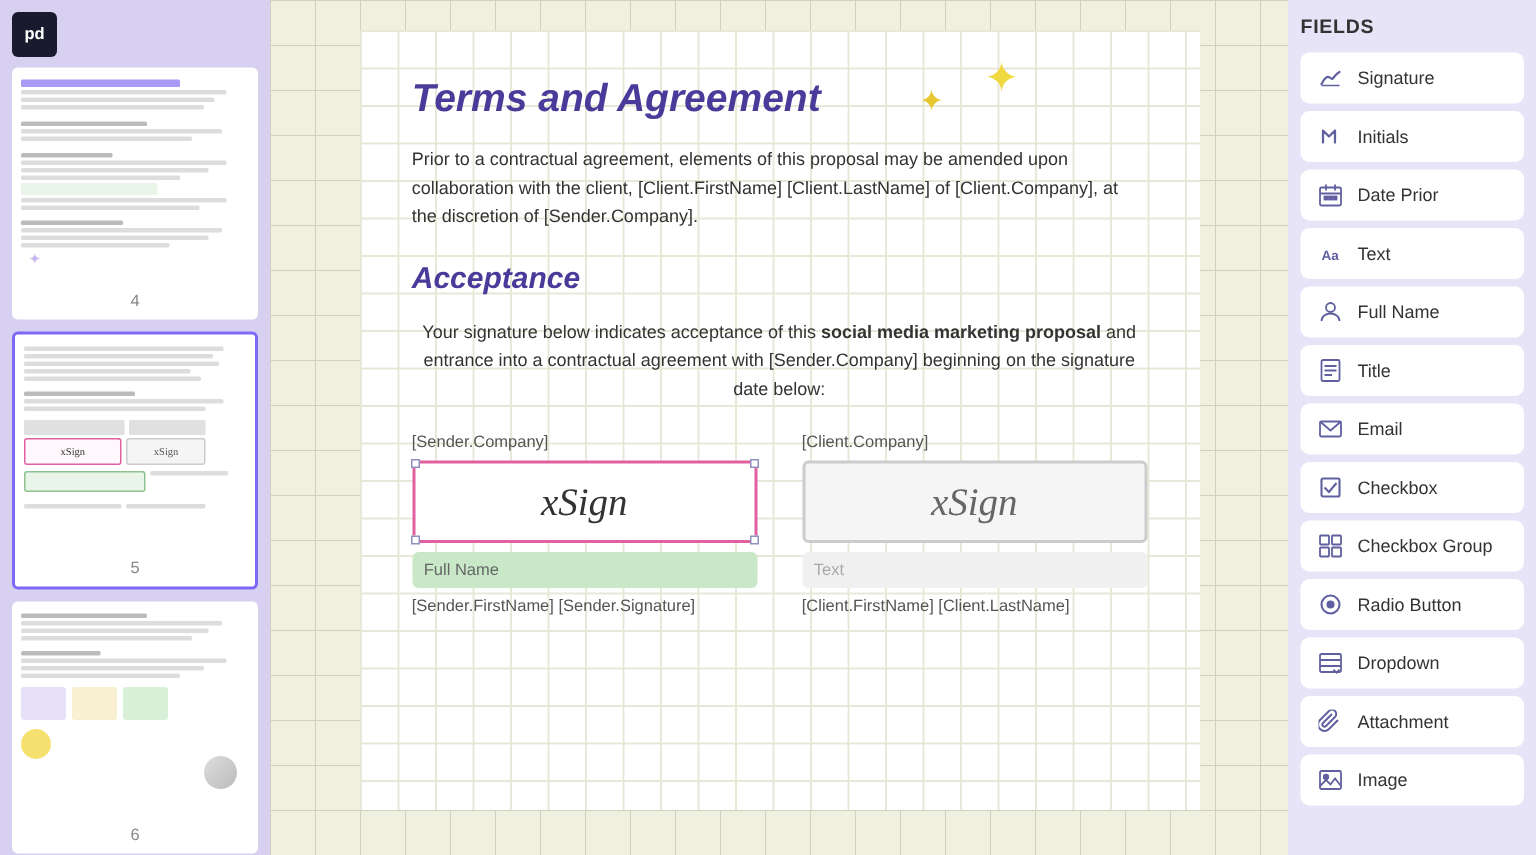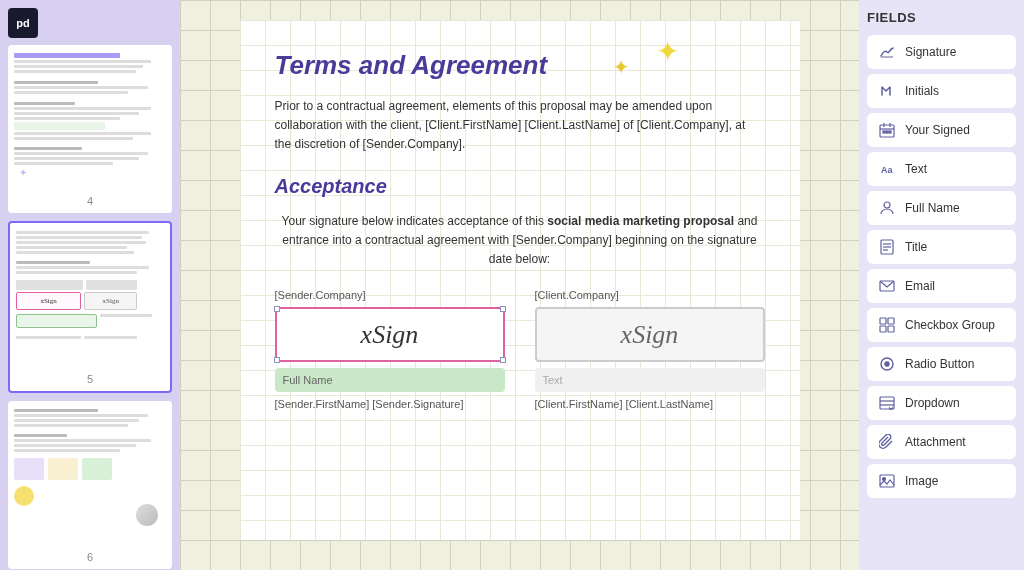--- a/index.html
+++ b/index.html
@@ -479,21 +479,21 @@
       <svg viewBox="0 0 16 16" fill="none" stroke="#6060a0" stroke-width="1.2">
         <rect x="1" y="3" width="14" height="12" rx="1"></rect>
         <line x1="1" y1="7" x2="15" y2="7"></line>
         <line x1="5" y1="1" x2="5" y2="5"></line>
         <line x1="11" y1="1" x2="11" y2="5"></line>
         <rect x="4" y="9" width="2" height="2" fill="#6060a0"></rect>
         <rect x="7" y="9" width="2" height="2" fill="#6060a0"></rect>
         <rect x="10" y="9" width="2" height="2" fill="#6060a0"></rect>
       </svg>
     </div>
-    <span>Your Signed</span>
+    <span>Date Prior</span>
   </div>
 
   <div class="field-item">
     <div class="field-icon">
       <svg viewBox="0 0 16 16" fill="none" stroke="#6060a0" stroke-width="1.2">
         <text x="2" y="12" fill="#6060a0" font-size="9" font-weight="bold" stroke="none">Aa</text>
       </svg>
     </div>
     <span>Text</span>
   </div>
@@ -524,20 +524,29 @@
   <div class="field-item">
     <div class="field-icon">
       <svg viewBox="0 0 16 16" fill="none" stroke="#6060a0" stroke-width="1.2">
         <rect x="1" y="3" width="14" height="10" rx="1"></rect>
         <polyline points="1,3 8,9 15,3"></polyline>
       </svg>
     </div>
     <span>Email</span>
   </div>
 
+  <div class="field-item">
+    <div class="field-icon">
+      <svg viewBox="0 0 16 16" fill="none" stroke="#6060a0" stroke-width="1.4">
+        <rect x="2" y="2" width="12" height="12" rx="1"></rect>
+        <polyline points="4,8 7,11 12,5"></polyline>
+      </svg>
+    </div>
+    <span>Checkbox</span>
+  </div>
 
   <div class="field-item">
     <div class="field-icon">
       <svg viewBox="0 0 16 16" fill="none" stroke="#6060a0" stroke-width="1.2">
         <rect x="1" y="1" width="6" height="6" rx="0.5"></rect>
         <rect x="9" y="1" width="6" height="6" rx="0.5"></rect>
         <rect x="1" y="9" width="6" height="6" rx="0.5"></rect>
         <rect x="9" y="9" width="6" height="6" rx="0.5"></rect>
       </svg>
     </div>

